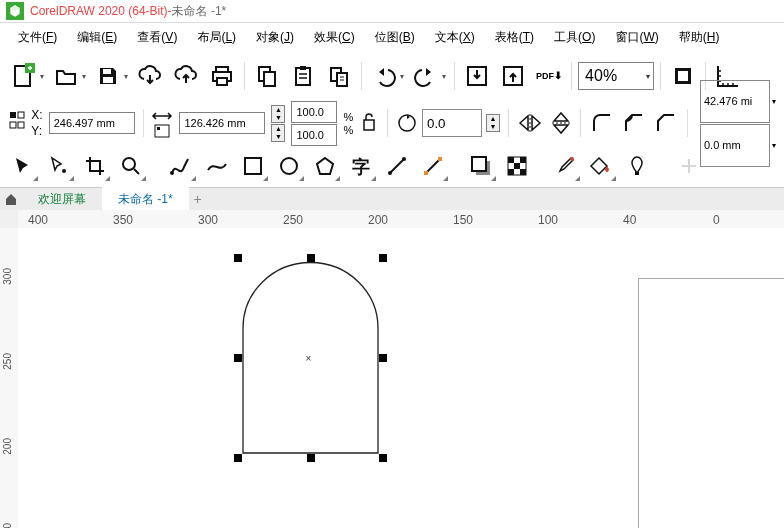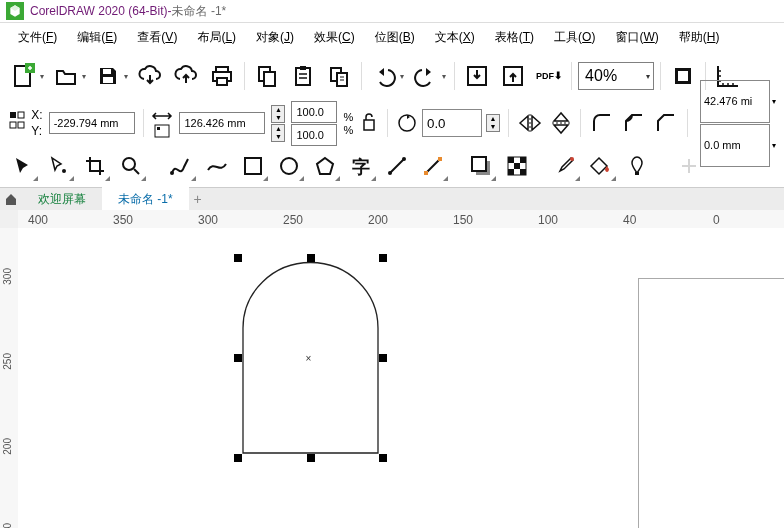--- a/index.html
+++ b/index.html
@@ -1,19 +1,19 @@
 <!DOCTYPE html>
 <html><head>
 <meta charset="utf-8">
 <style>
 html,body{margin:0;padding:0;font-family:"Microsoft YaHei",Arial,sans-serif;font-size:12px;color:#000;background:#fff;width:784px;height:528px;overflow:hidden}
 .titlebar{height:22px;display:flex;align-items:center;padding:0 6px;background:#fff;border-bottom:1px solid #ddd}
 .titlebar .logo{width:18px;height:18px;background:#3ba935;display:flex;align-items:center;justify-content:center;margin-right:6px}
 .titlebar .logo svg{width:14px;height:14px}
-.titlebar .t1{color:#701a75}
+.titlebar .t1{color:#ef4444}
 .titlebar .t2{color:#6a6a6a}
 .menubar{height:24px;display:flex;align-items:center;padding:2px 8px;background:#fff}
 .menubar .mi{padding:3px 10px;cursor:default}
 .menubar .mi u{text-decoration:underline}
 .toolbar{display:flex;align-items:center;height:42px;padding:4px 8px;gap:4px;background:#fff}
 .toolbar .btn{width:32px;height:32px;display:flex;align-items:center;justify-content:center}
 .toolbar .sep{width:1px;height:28px;background:#ddd;margin:0 2px}
 .chev{font-size:8px;color:#555;margin-left:-4px;margin-right:2px}
 .pdfbtn{font-size:9px;font-weight:bold;line-height:10px;text-align:center}
 .zoombox{height:26px;width:66px;border:1px solid #808080;display:flex;align-items:center;padding:0 4px;position:relative;background:#fff}
@@ -212,21 +212,21 @@
       <rect x="2" y="4" width="6" height="6" fill="#111"></rect>
       <rect x="10" y="4" width="6" height="6" fill="none" stroke="#111"></rect>
       <rect x="2" y="14" width="6" height="6" fill="none" stroke="#111"></rect>
       <rect x="10" y="14" width="6" height="6" fill="none" stroke="#111"></rect>
     </svg>
   <div class="proplab">
       <span>X:</span>
       <span>Y:</span>
     </div>
   <div class="stack">
-    <input class="numin" value="-229.794 mm" style="">
+    <input class="numin" value="246.497 mm" style="">
   </div>
   <div class="vs"></div>
   <div class="stack">
     <svg width="22" height="14">
         <path d="M3 7h16M5 4l-3 3 3 3M17 4l3 3-3 3" stroke="#111" fill="none" stroke-width="1.5"></path>
       </svg>
     <svg width="22" height="14">
         <rect x="4" y="1" width="14" height="12" fill="none" stroke="#111"></rect>
         <rect x="6" y="3" width="3" height="3" fill="#111"></rect>
       </svg>

